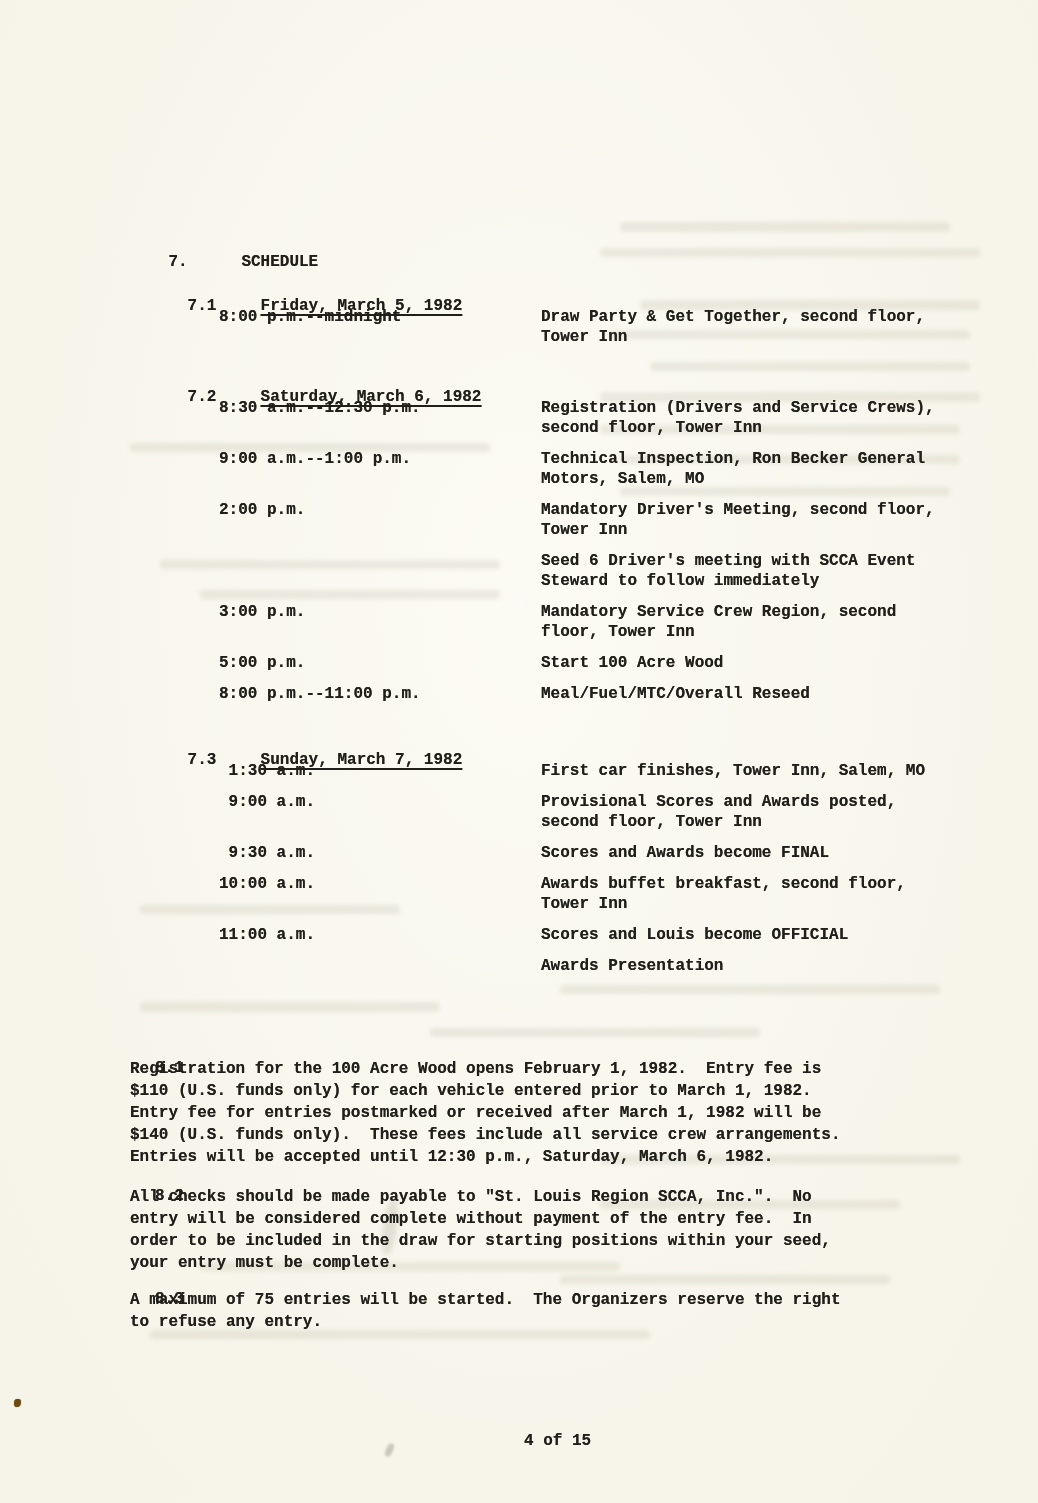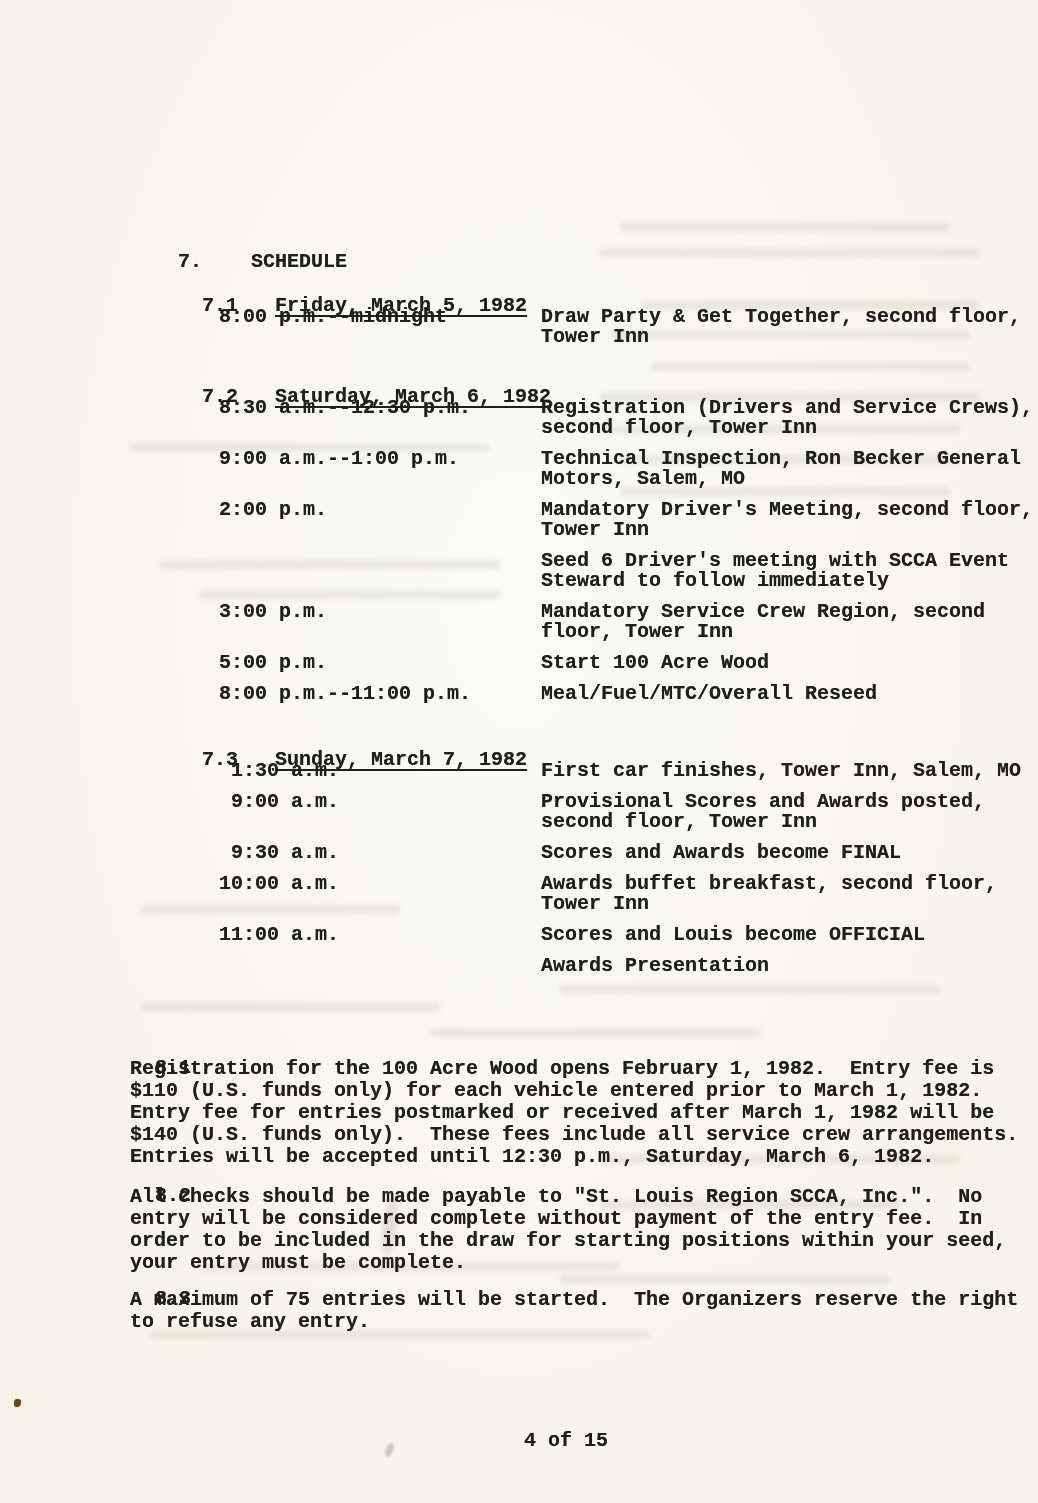--- a/index.html
+++ b/index.html
@@ -8,21 +8,21 @@
     background:#f8f6ec;
     font-family:"Liberation Mono","DejaVu Sans Mono",monospace;
     overflow:hidden;
   }
   .page{
     position:relative;width:1038px;height:1503px;
     background:
       radial-gradient(ellipse at 50% 40%, rgba(255,255,252,.5), rgba(240,236,220,.25) 85%),
       #f8f6ec;
     color:#201f1a;
-    font-size:20px;font-weight:700;line-height:20px;
+    font-size:16px;font-weight:700;line-height:20px;
   }
   
   .ghost{
     position:absolute;background:rgba(150,143,115,.15);
     filter:blur(2px);border-radius:4px;pointer-events:none;
   }
   .speck-brown{
     position:absolute;left:14px;top:1399px;width:7px;height:8px;
     background:#6d4a12;border-radius:50% 40% 55% 45%;
     box-shadow:0 0 1px rgba(109,74,18,.8);

